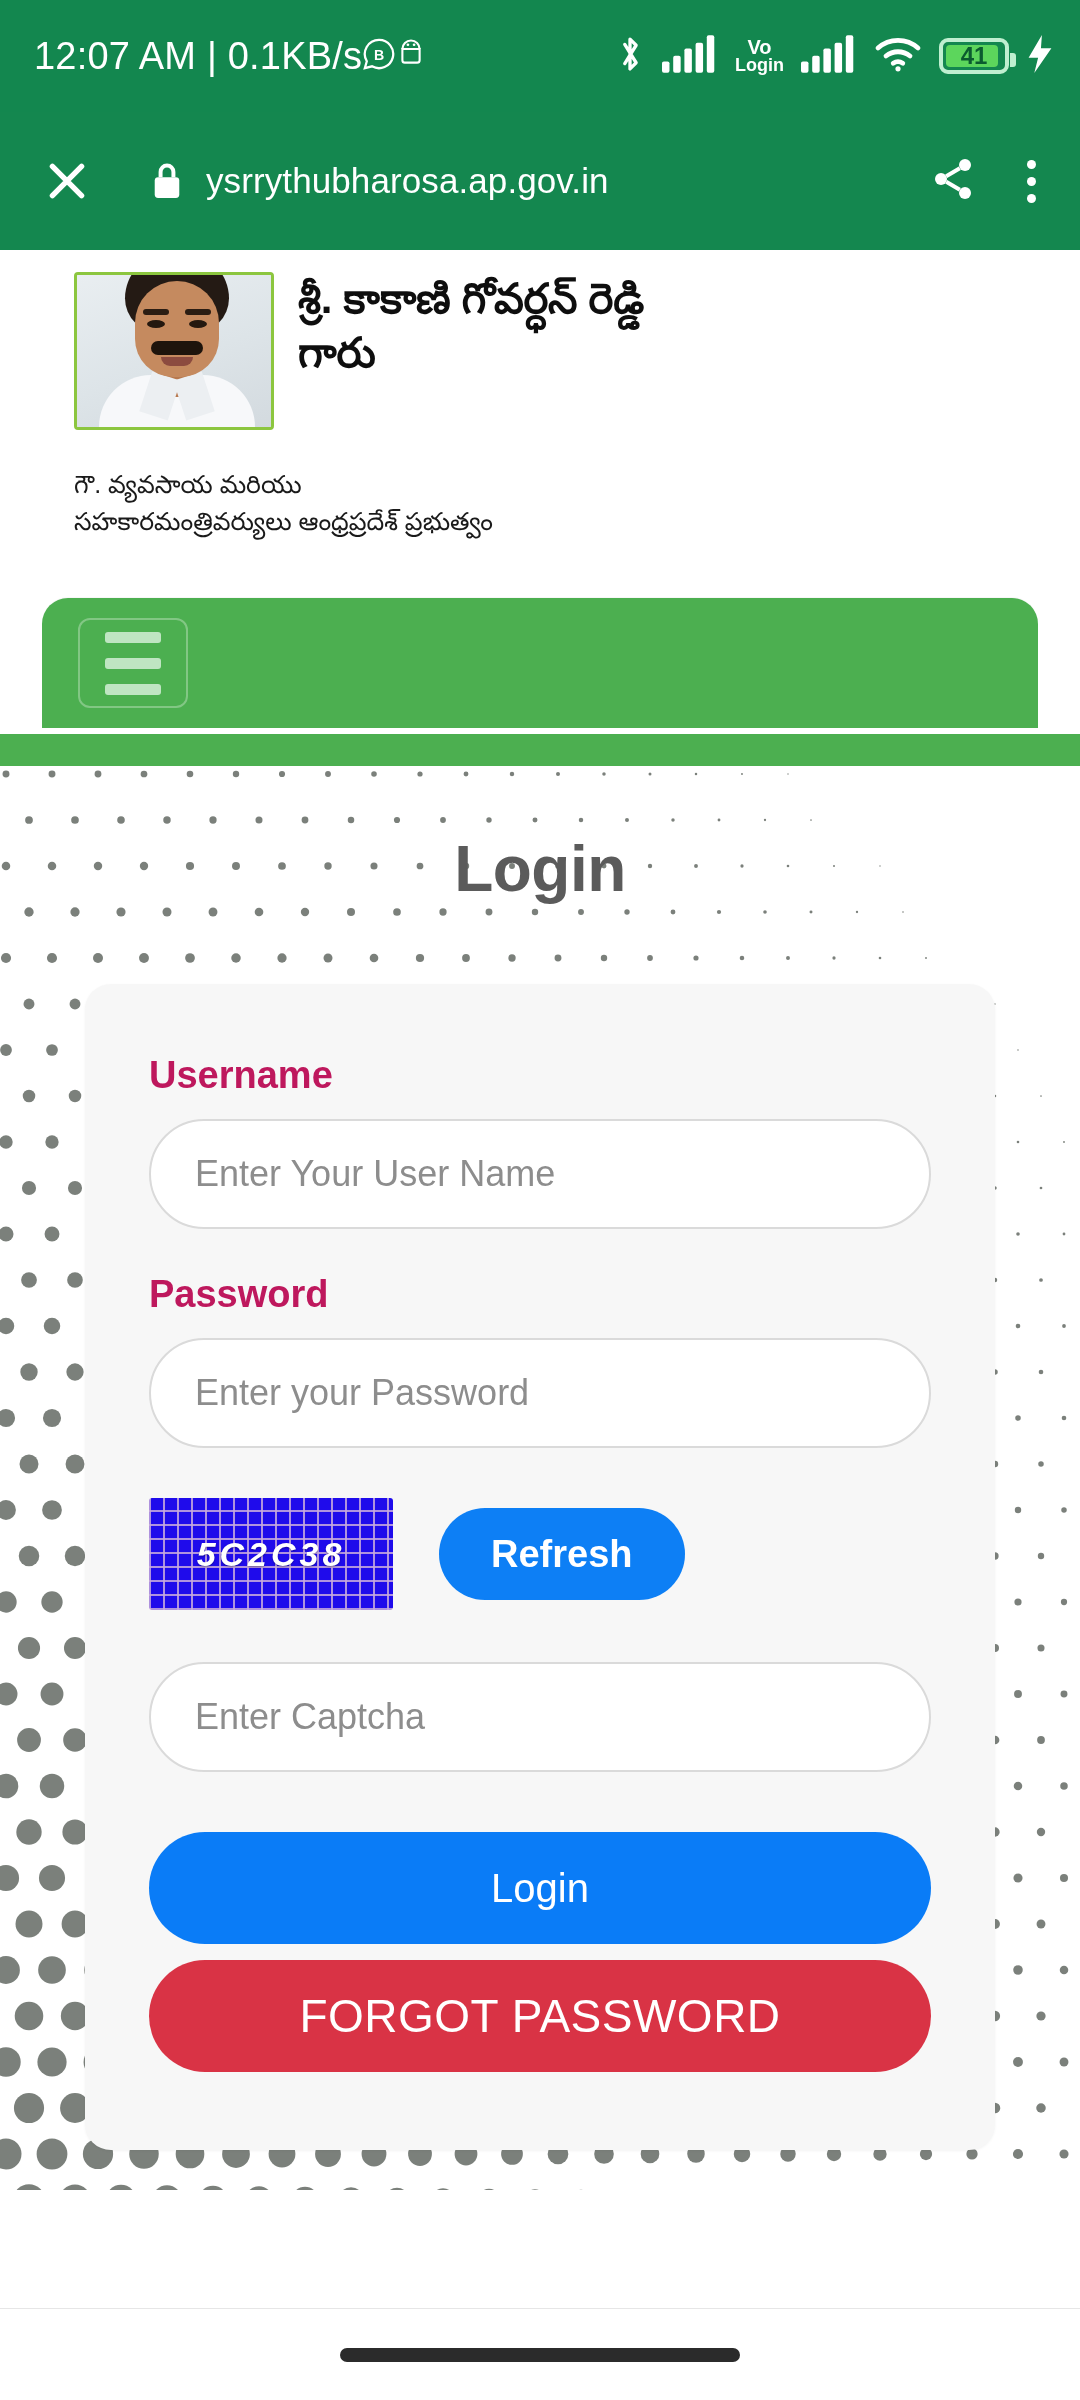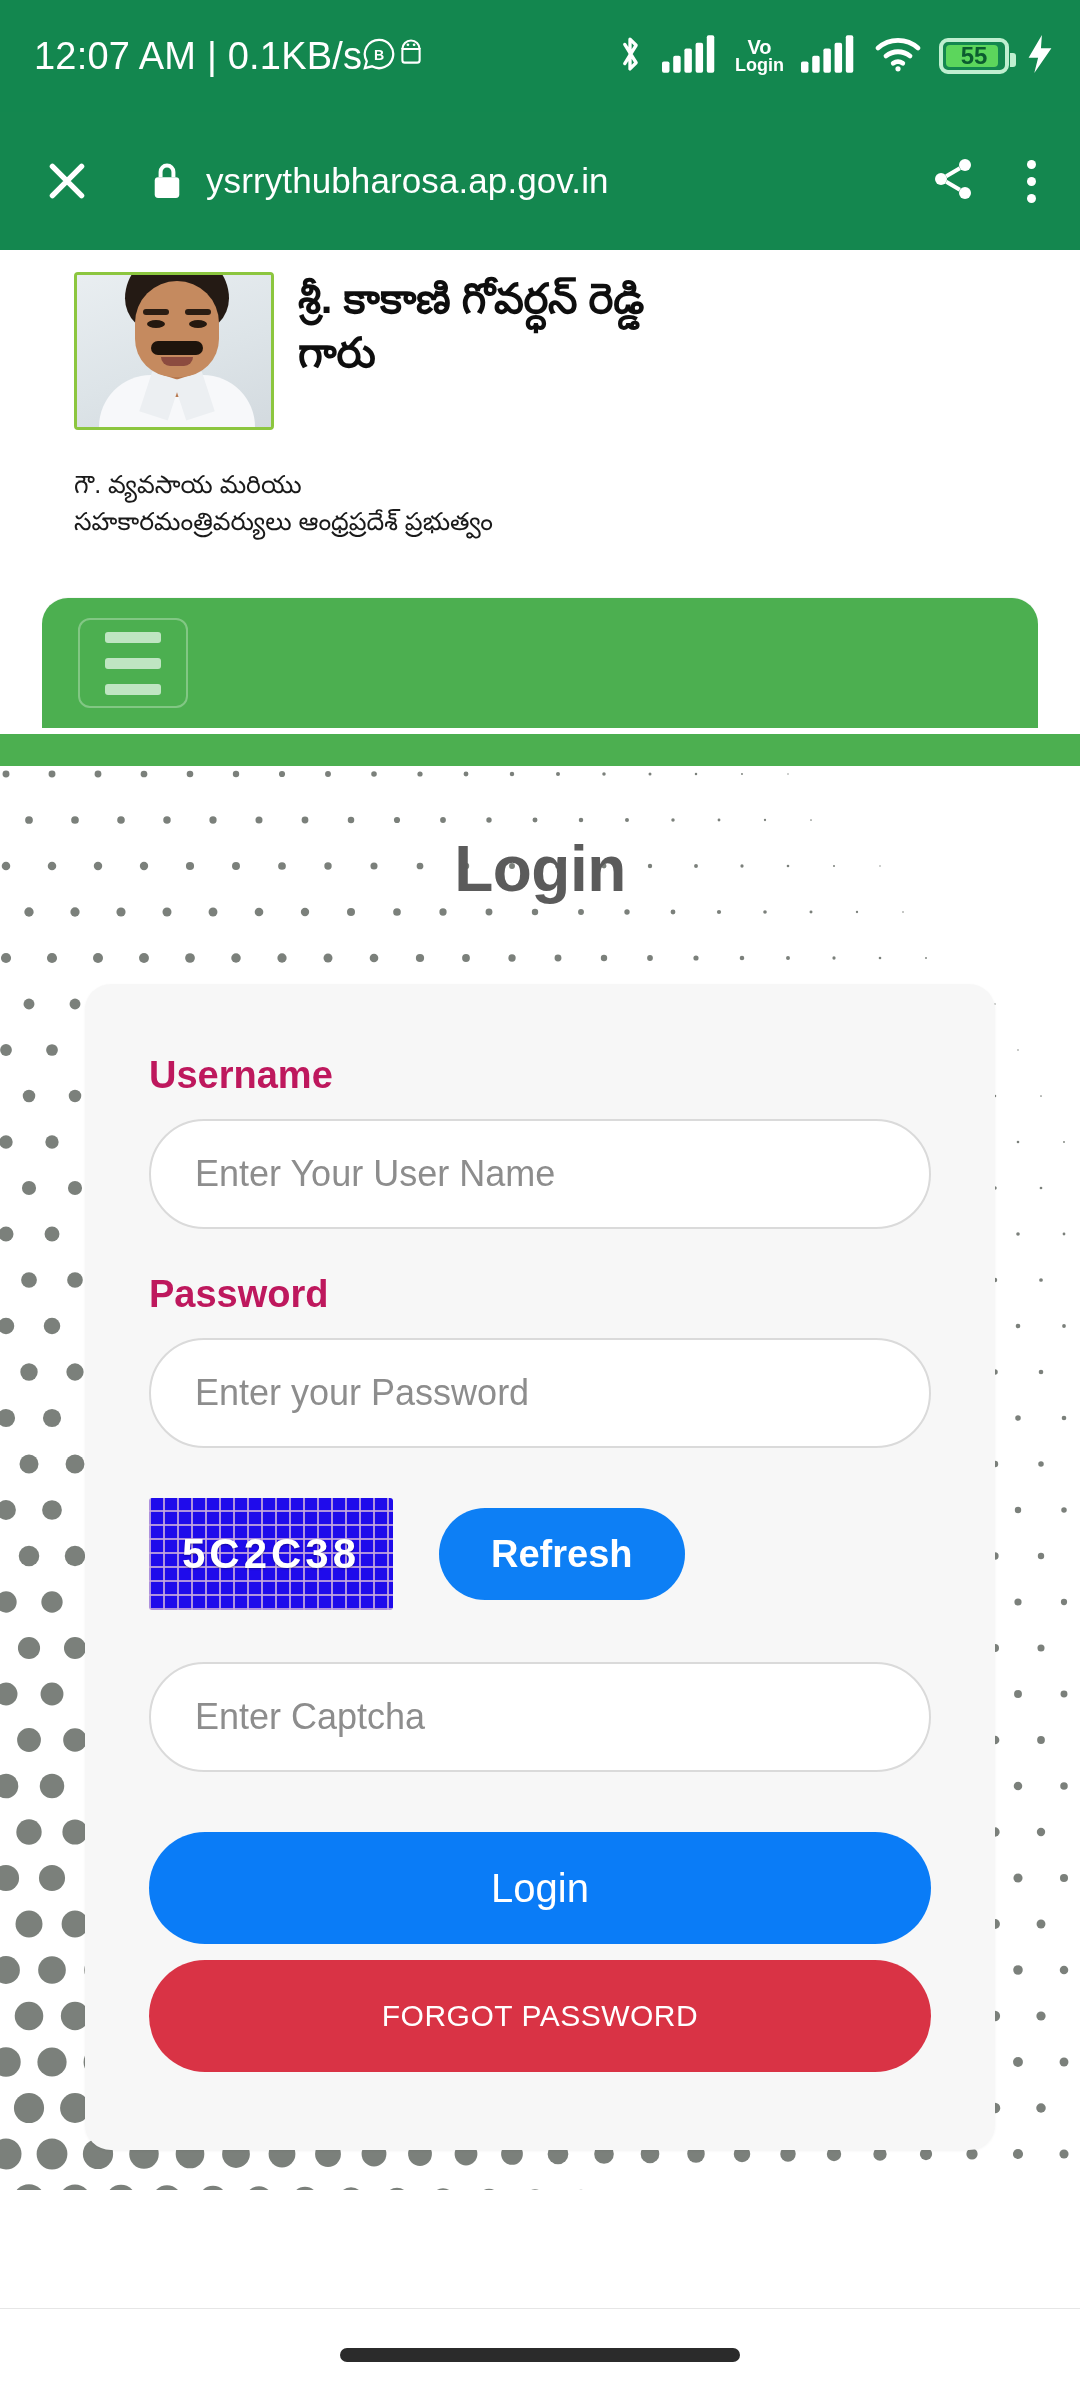--- a/index.html
+++ b/index.html
@@ -112,37 +112,37 @@
   .caprow{ display:flex; align-items:center; gap:46px; margin-top:50px; }
   .capimg{
     width:244px; height:112px; border-radius:3px; position:relative; overflow:hidden;
     background:
       repeating-linear-gradient(0deg,  rgba(200,170,220,.85) 0 2px, transparent 2px 14px),
       repeating-linear-gradient(90deg, rgba(200,170,220,.85) 0 2px, transparent 2px 14px),
       #1F0BEB;
     display:flex; align-items:center; justify-content:center;
   }
   .captext{
-    position:relative; font-size:42px; font-weight:700; color:#fff; letter-spacing:4px;
-    font-family:"Liberation Sans", sans-serif; text-shadow:0 1px 2px rgba(0,0,0,.35);
+    position:relative; font-size:34px; font-weight:700; color:#fff; letter-spacing:4px;
+    font-family:"Liberation Sans", sans-serif; text-shadow:0 1px 2px rgba(0,0,0,.35);font-style:italic;
   }
   .btn-refresh{
     height:92px; padding:0 52px; border:none; border-radius:56px; background:#0D7FF5;
     color:#fff; font-size:38px; font-weight:700; cursor:pointer;
     font-family:"Liberation Sans", sans-serif;
   }
   .capinput-wrap{ margin-top:52px; }
   .btn-login{
     display:block; width:100%; height:112px; margin-top:60px; border:none; border-radius:56px;
     background:#0A7CF7; color:#fff; font-size:40px; font-weight:400; cursor:pointer;
     font-family:"Liberation Sans", sans-serif;
   }
   .btn-forgot{
     display:block; width:100%; height:112px; margin-top:16px; border:none; border-radius:56px;
-    background:#D93345; color:#fff; font-size:30px; font-weight:400; cursor:pointer;
+    background:#D93345; color:#fff; font-size:46px; font-weight:400; cursor:pointer;
     letter-spacing:.5px; font-family:"Liberation Sans", sans-serif;
   }
 
   
   .botnav{
     position:absolute; left:0; bottom:0; width:1080px; height:92px; background:#fff;
     border-top:1px solid #e6e6e6; display:flex; align-items:center; justify-content:center;
   }
   .pill{ width:400px; height:14px; background:#2b2b2b; border-radius:7px; }
 </style>
@@ -201,21 +201,21 @@
       <span class="ico">
         <svg width="48" height="36" viewBox="0 0 24 18">
           <path d="M2 6a15 15 0 0 1 20 0" fill="none" stroke="#fff" stroke-width="2.4" stroke-linecap="round"></path>
           <path d="M6 10a9.5 9.5 0 0 1 12 0" fill="none" stroke="#fff" stroke-width="2.4" stroke-linecap="round"></path>
           <path d="M9.6 13.6a4.5 4.5 0 0 1 4.8 0" fill="none" stroke="#fff" stroke-width="2.4" stroke-linecap="round"></path>
           <circle cx="12" cy="16.4" r="1.3" fill="#fff"></circle>
         </svg>
       </span>
       <span class="batt">
         <span class="batt-fill"></span>
-        <span class="batt-num">55</span>
+        <span class="batt-num">41</span>
       </span>
       <span class="ico">
         <svg width="28" height="38" viewBox="0 0 14 20">
             <path d="M8 0L1 12h5l-2 8 9-13H7.5z" fill="#fff"></path>
           </svg>
       </span>
     </div>
   </div>
 
   <div class="urlbar">

